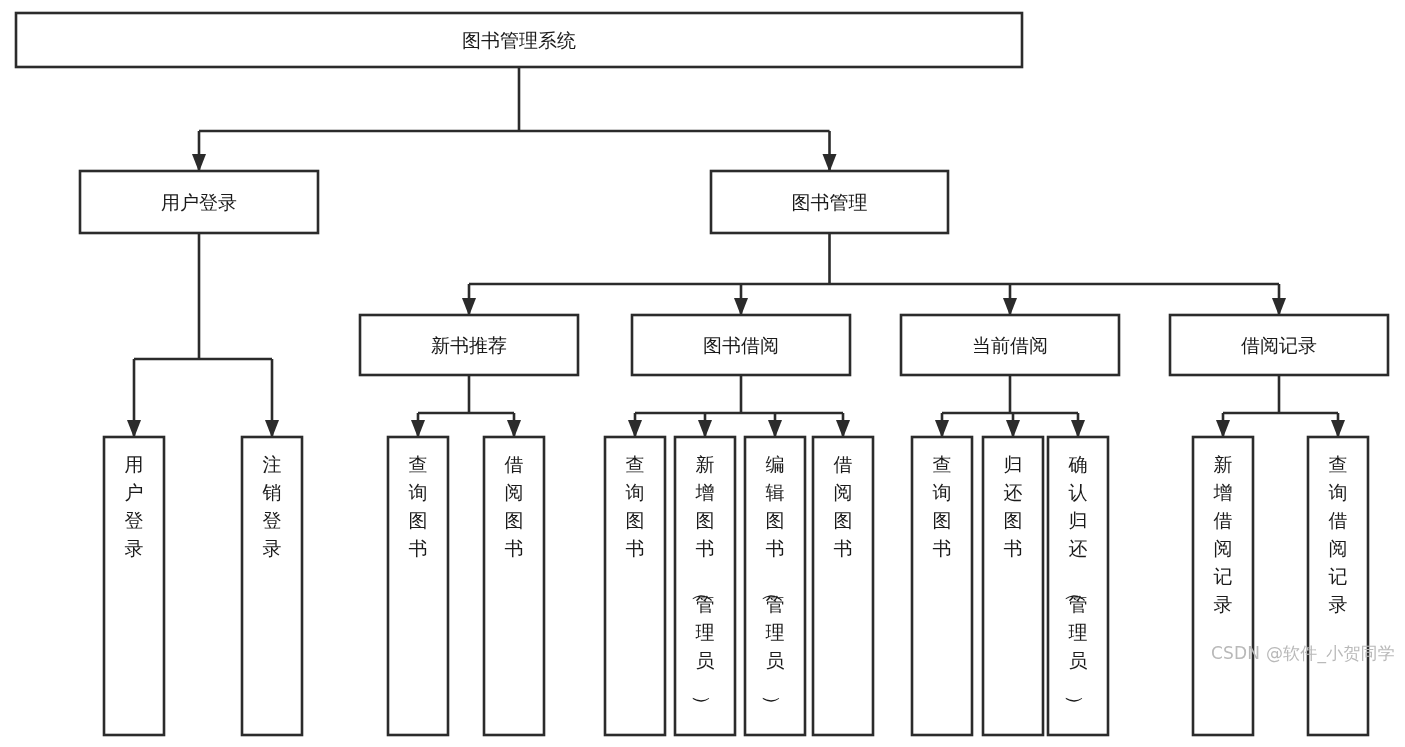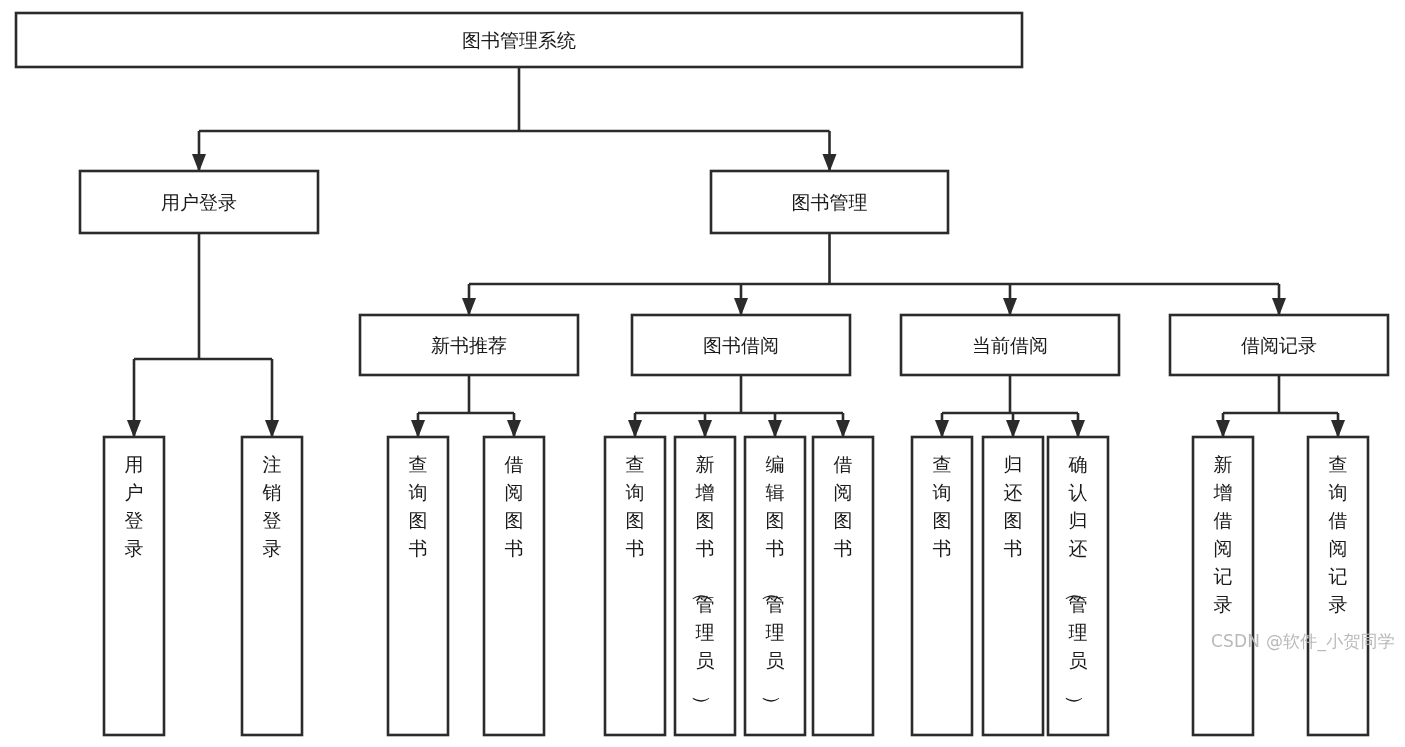--- a/index.html
+++ b/index.html
@@ -52,21 +52,21 @@
   }
   .node-label-vertical {
     fill: #1a1a1a;
     font-family: "DejaVu Sans", "Liberation Sans", sans-serif;
     font-size: 19px;
     text-anchor: middle;
   }
   .watermark-text {
     position: absolute;
     right: 10px;
-    bottom: 16px;
+    bottom: 4px;
     font-family: "DejaVu Sans", "Liberation Sans", sans-serif;
     font-size: 17px;
     color: #b9b9b9;
     white-space: nowrap;
     letter-spacing: 0.2px;
   }
 </style>
 </head>
 <body>
 

